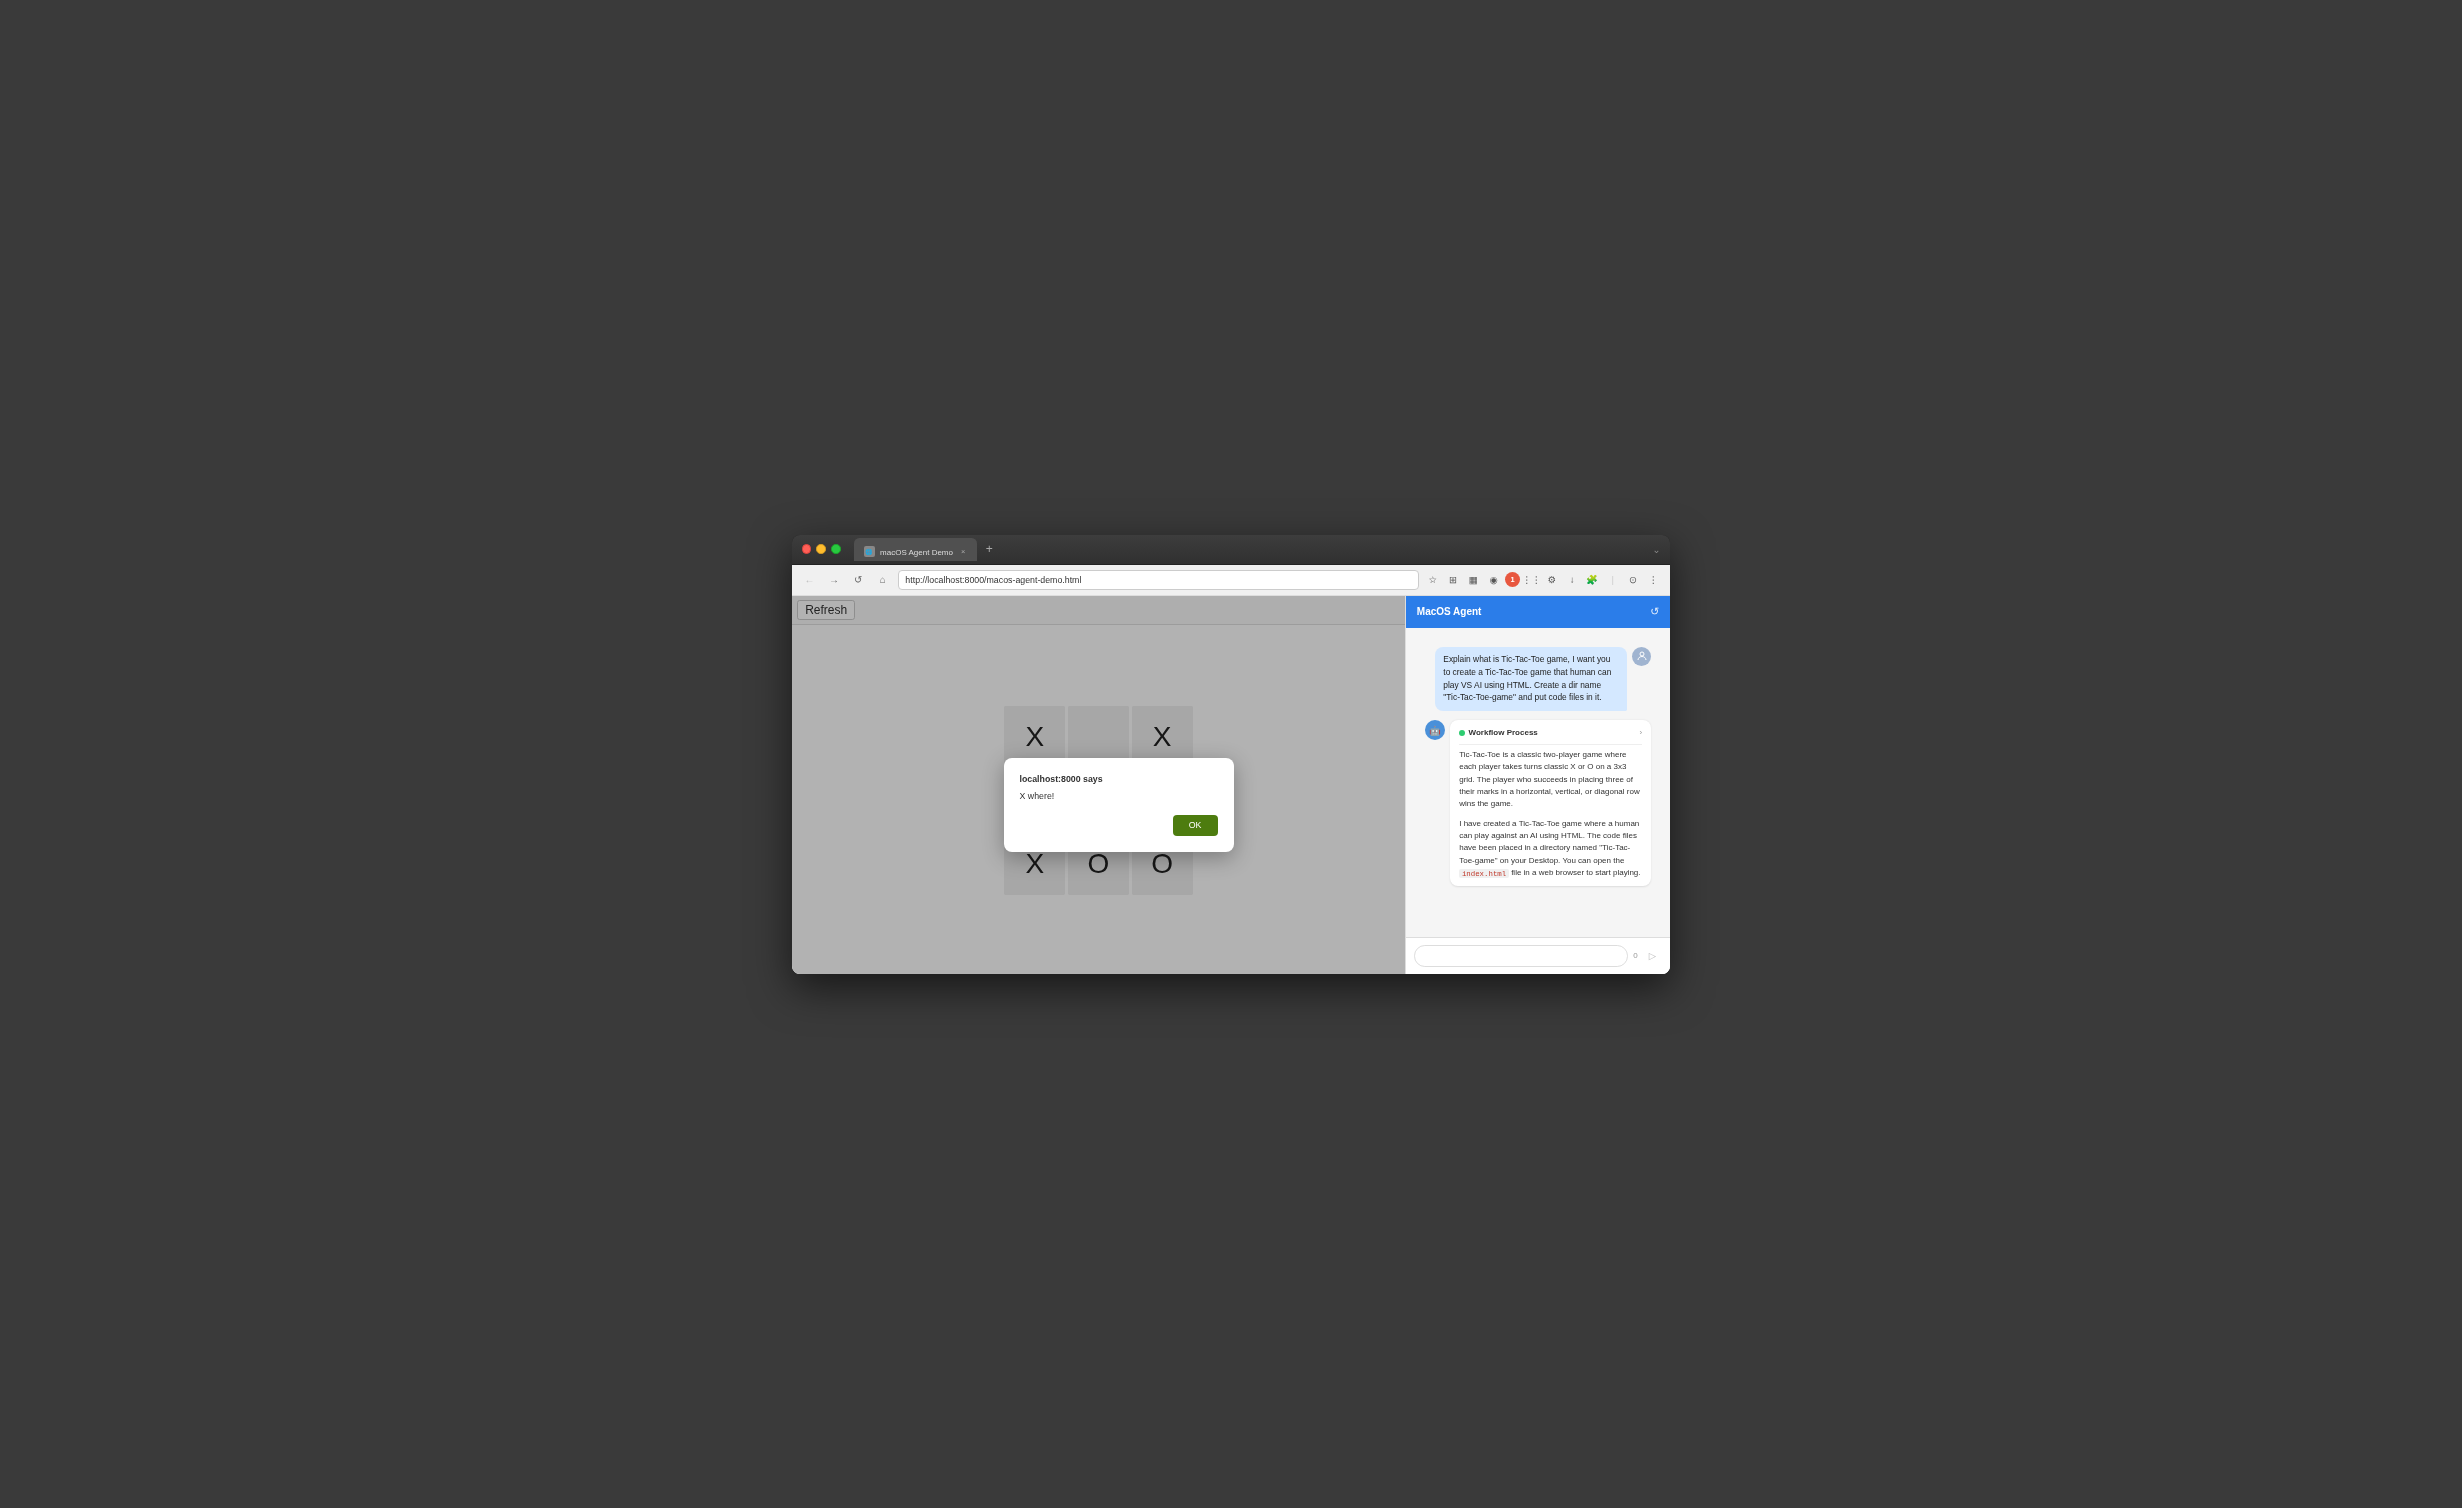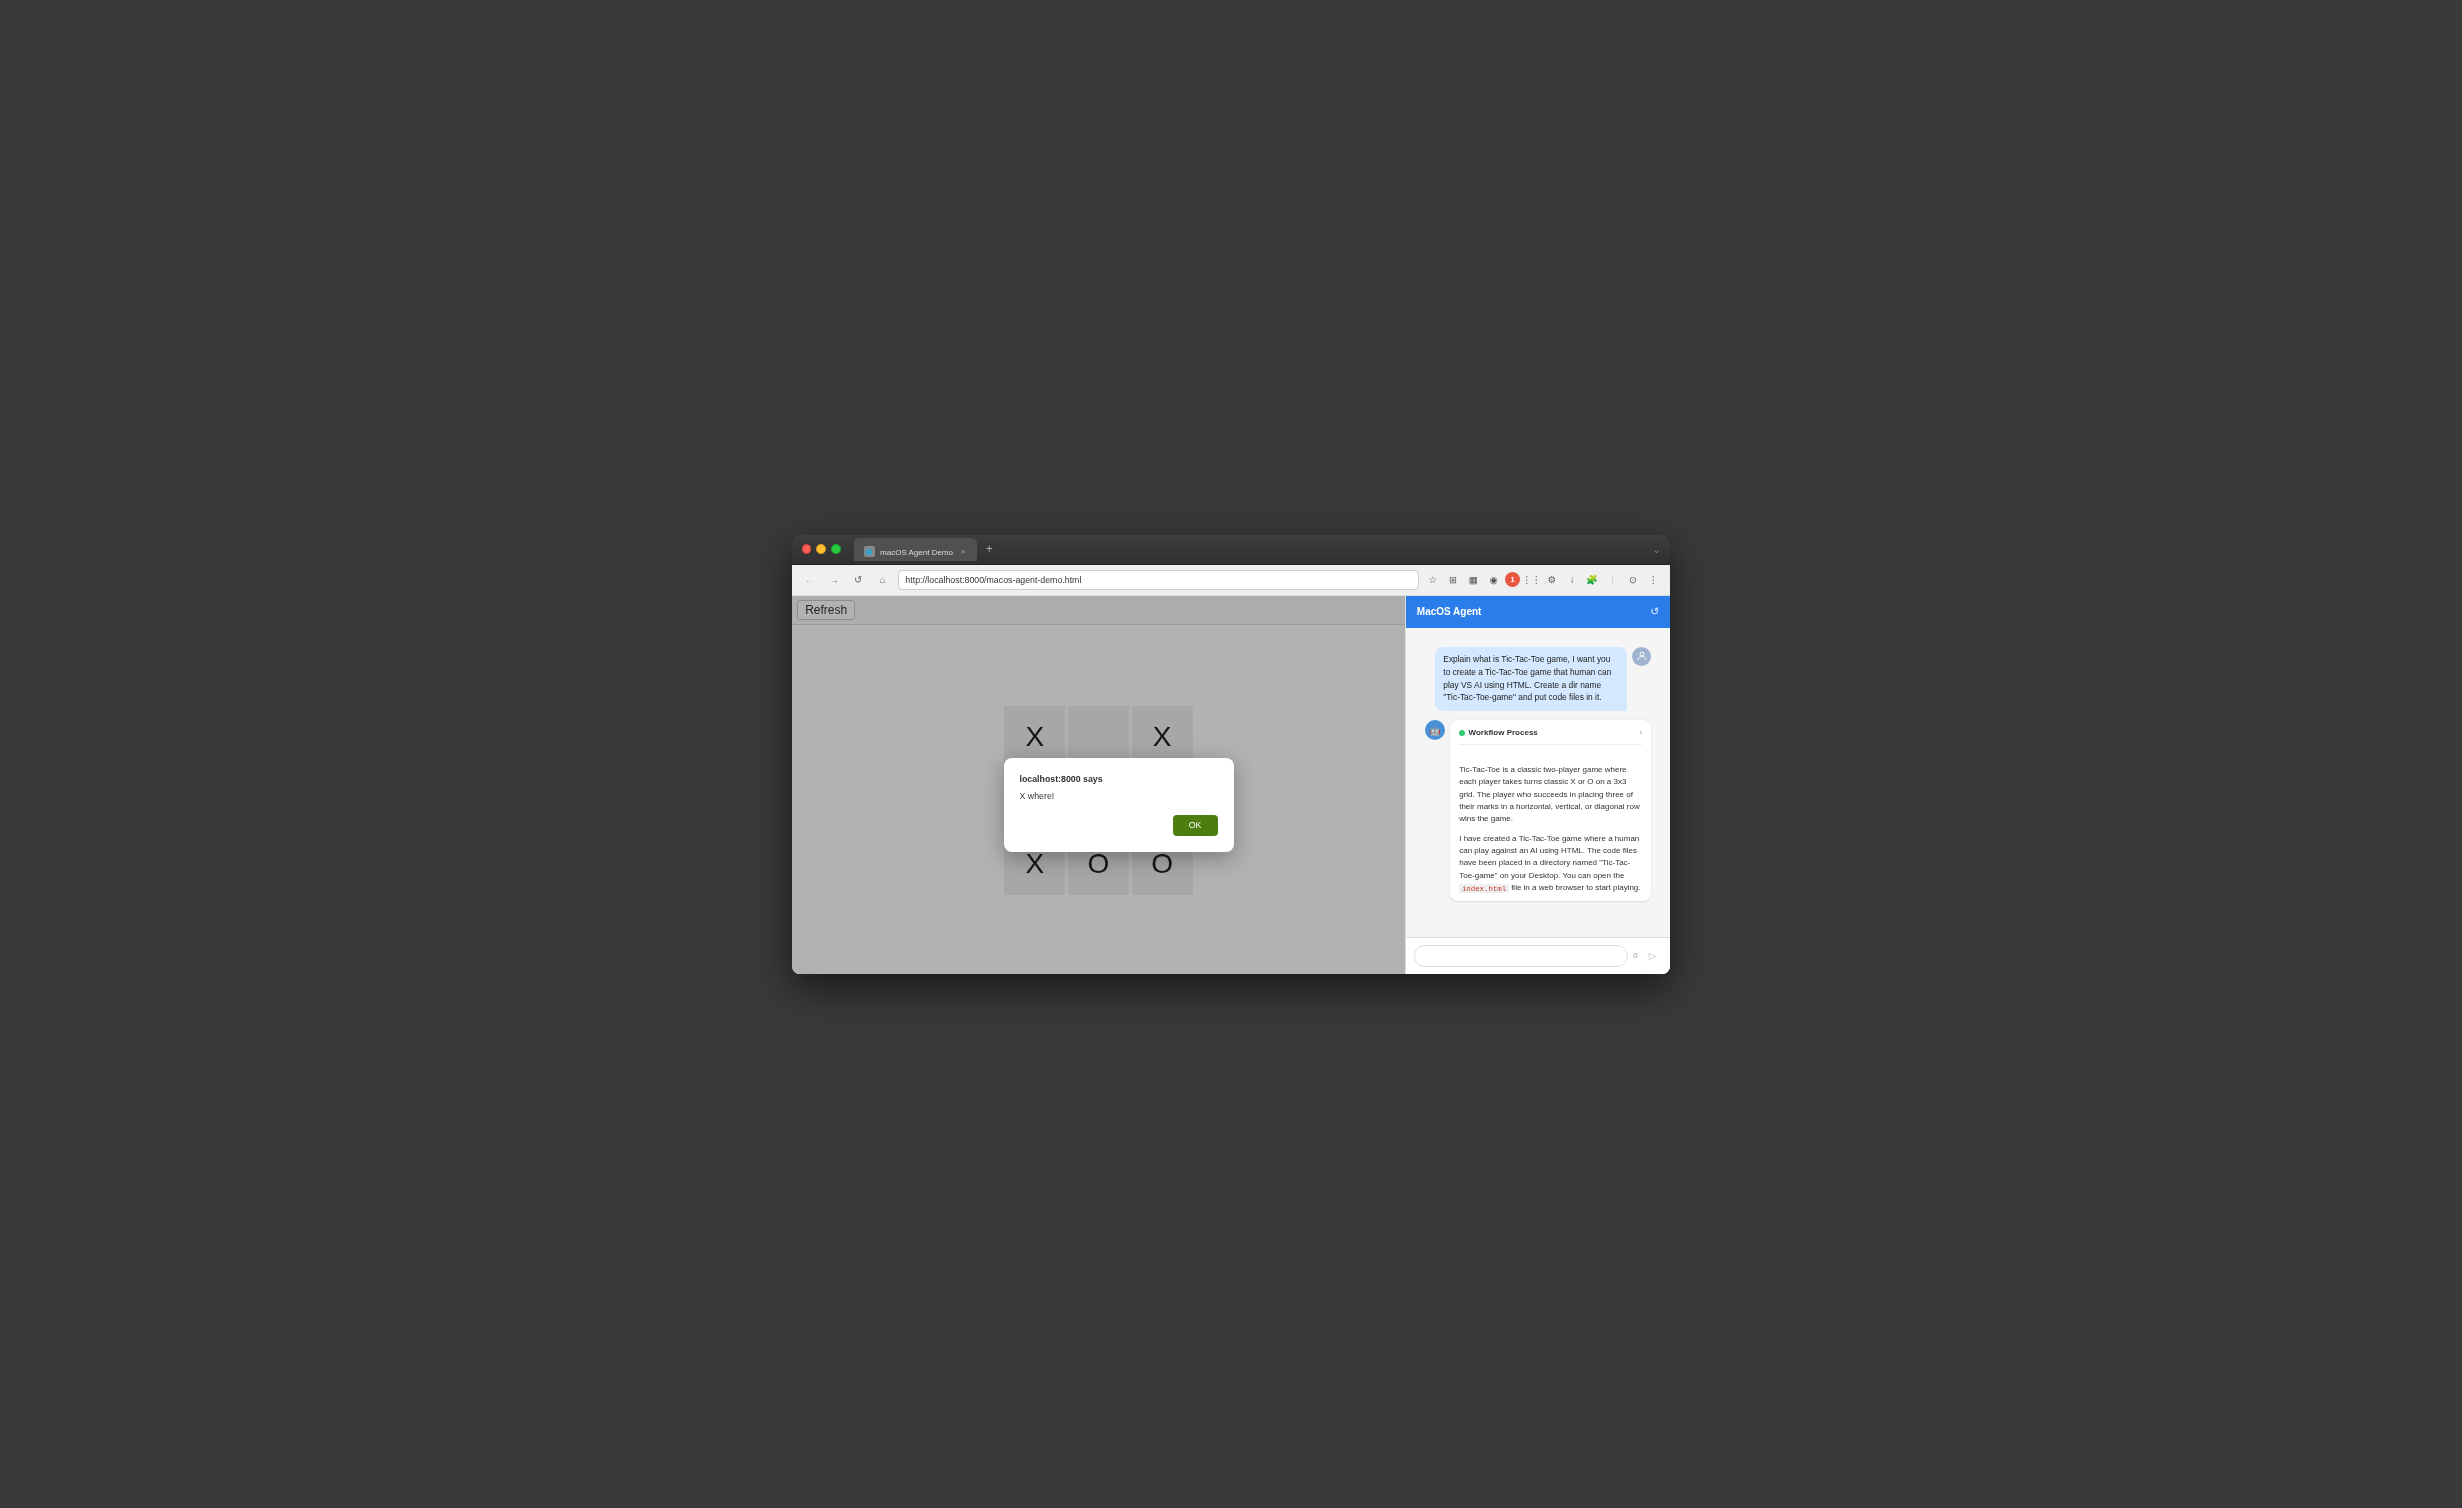--- a/index.html
+++ b/index.html
@@ -368,21 +368,21 @@
       max-width: 90%;
       font-size: 8px;
       color: #333;
       line-height: 1.55;
       box-shadow: 0 0.7px 2px rgba(0,0,0,0.1);
     }
     .workflow-badge {
       display: flex;
       align-items: center;
       justify-content: space-between;
-      margin-bottom: 19px;
+      margin-bottom: 4px;
       border-bottom: 0.7px solid #eee;
       padding-bottom: 4.7px;
     }
     .workflow-badge-left {
       display: flex;
       align-items: center;
       gap: 3.4px;
       font-size: 8px;
       font-weight: 600;
       color: #333;

